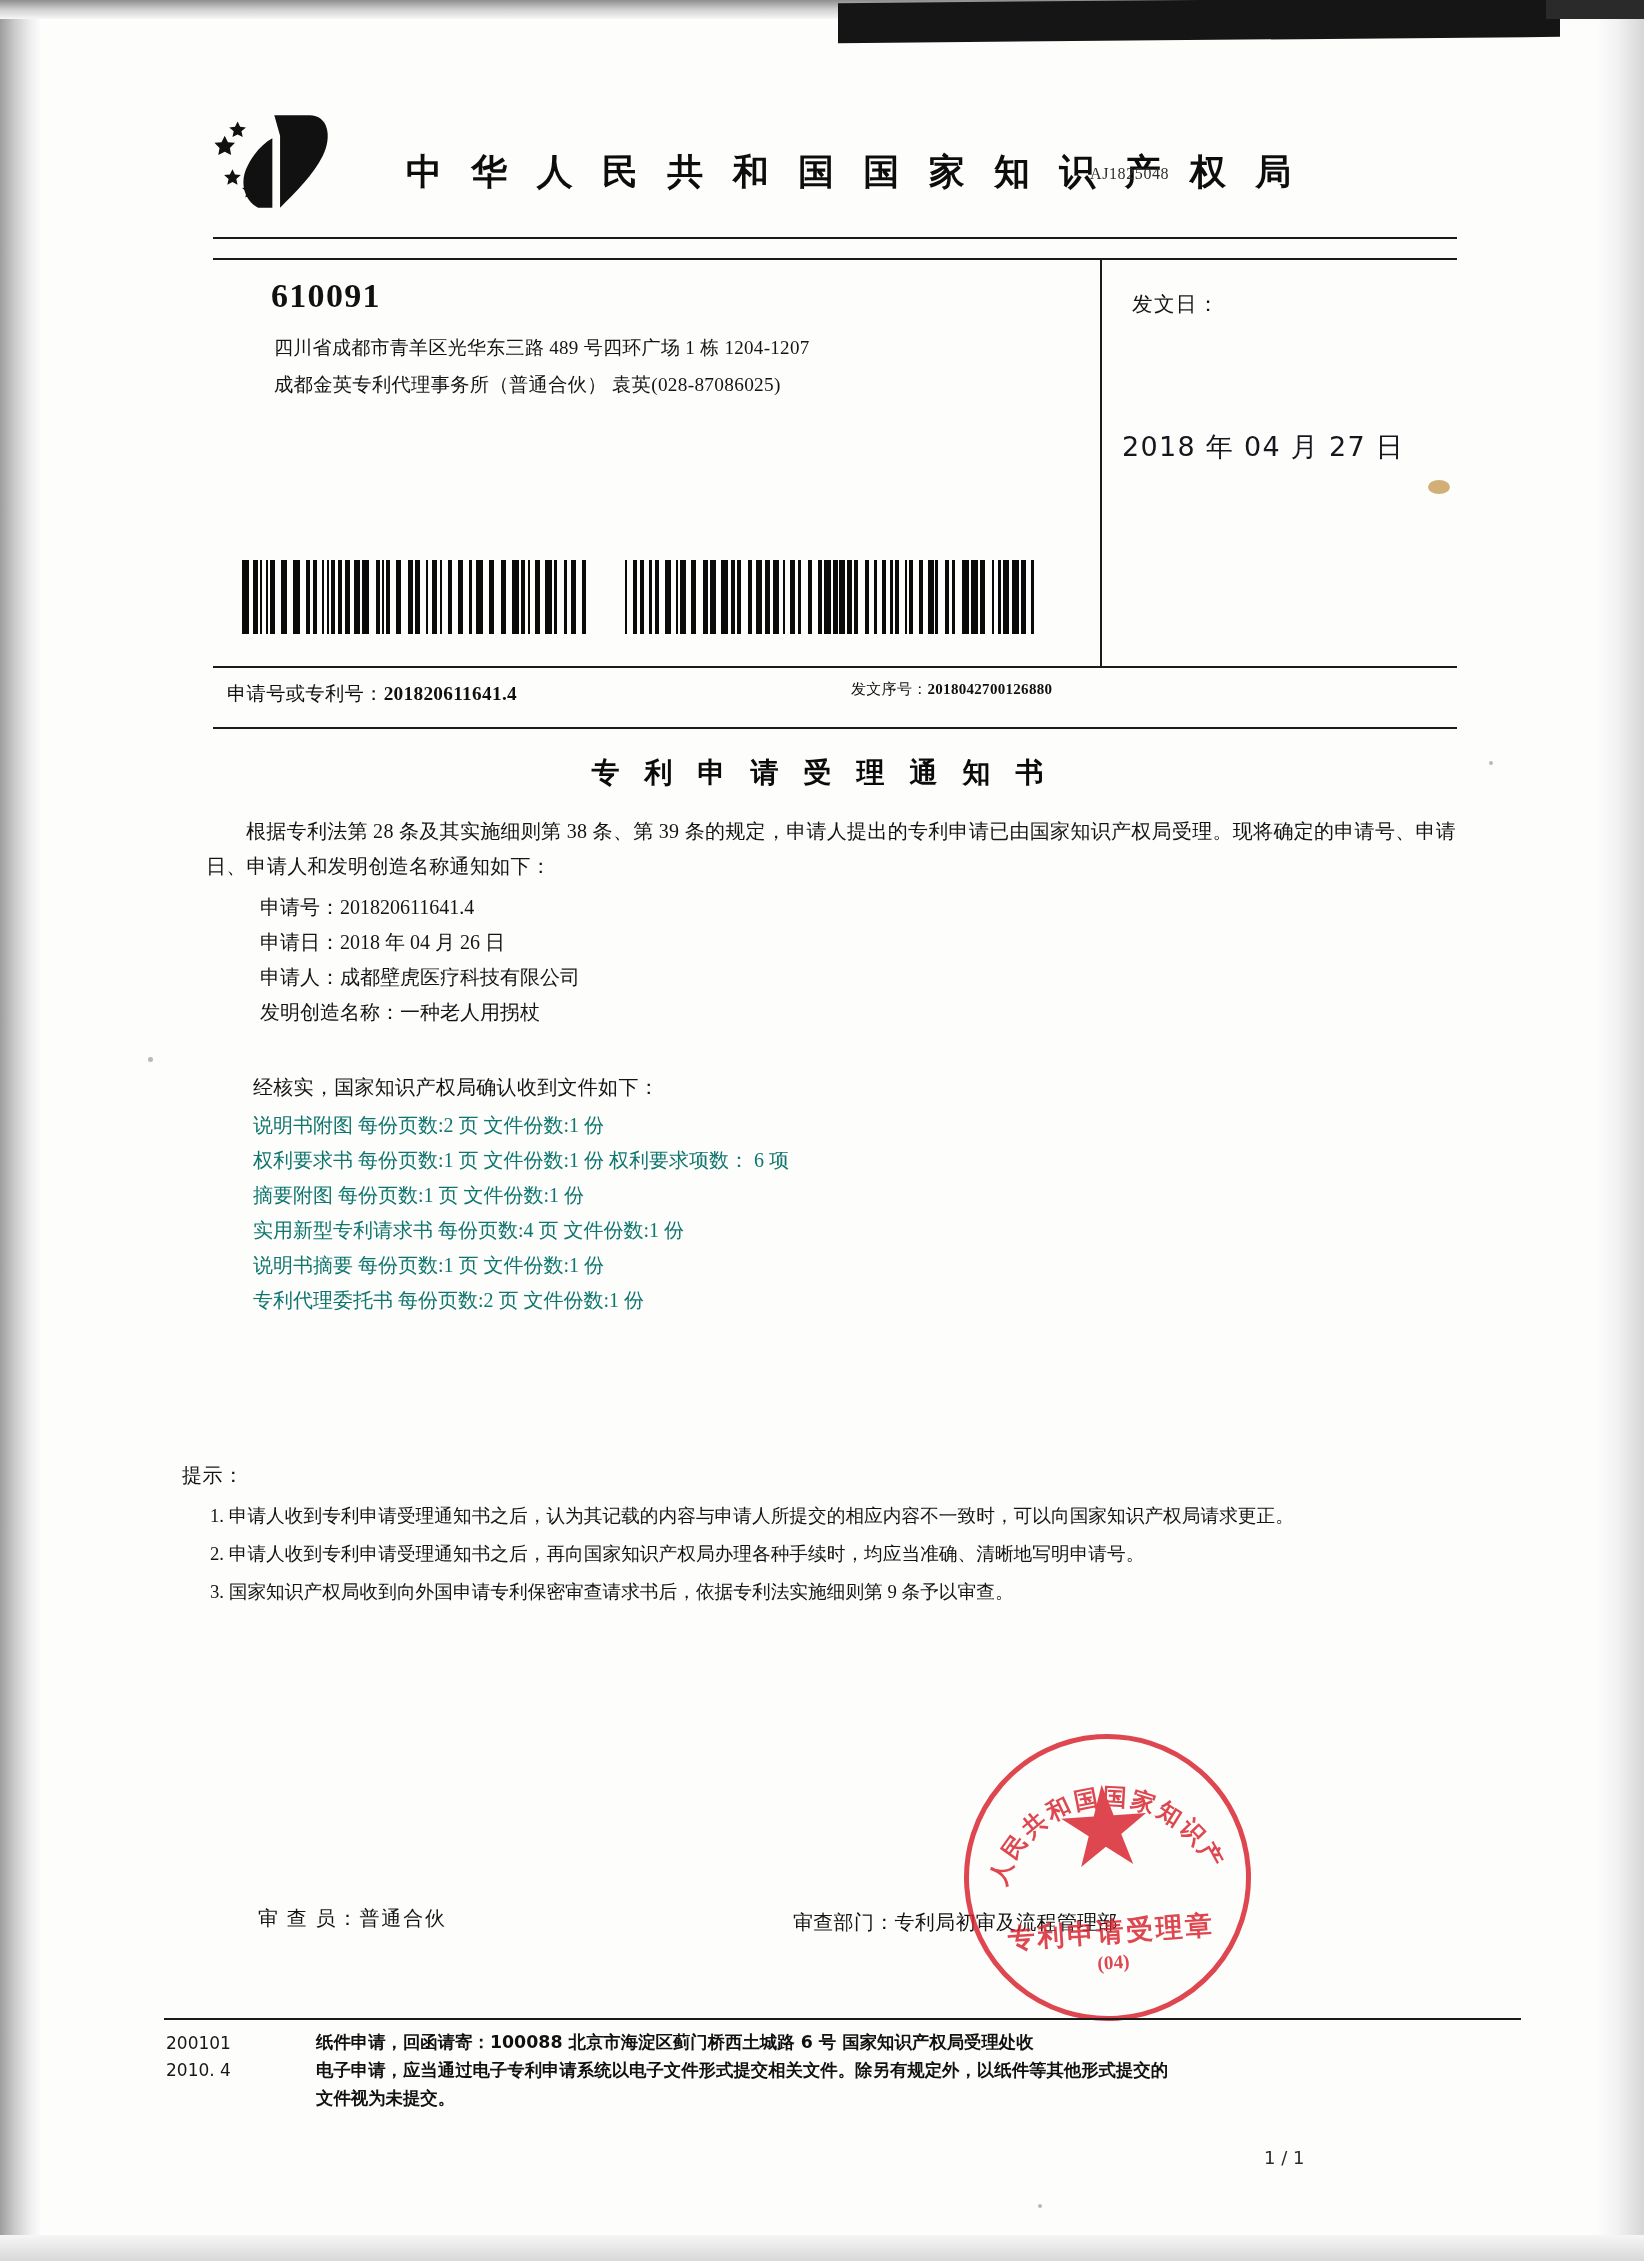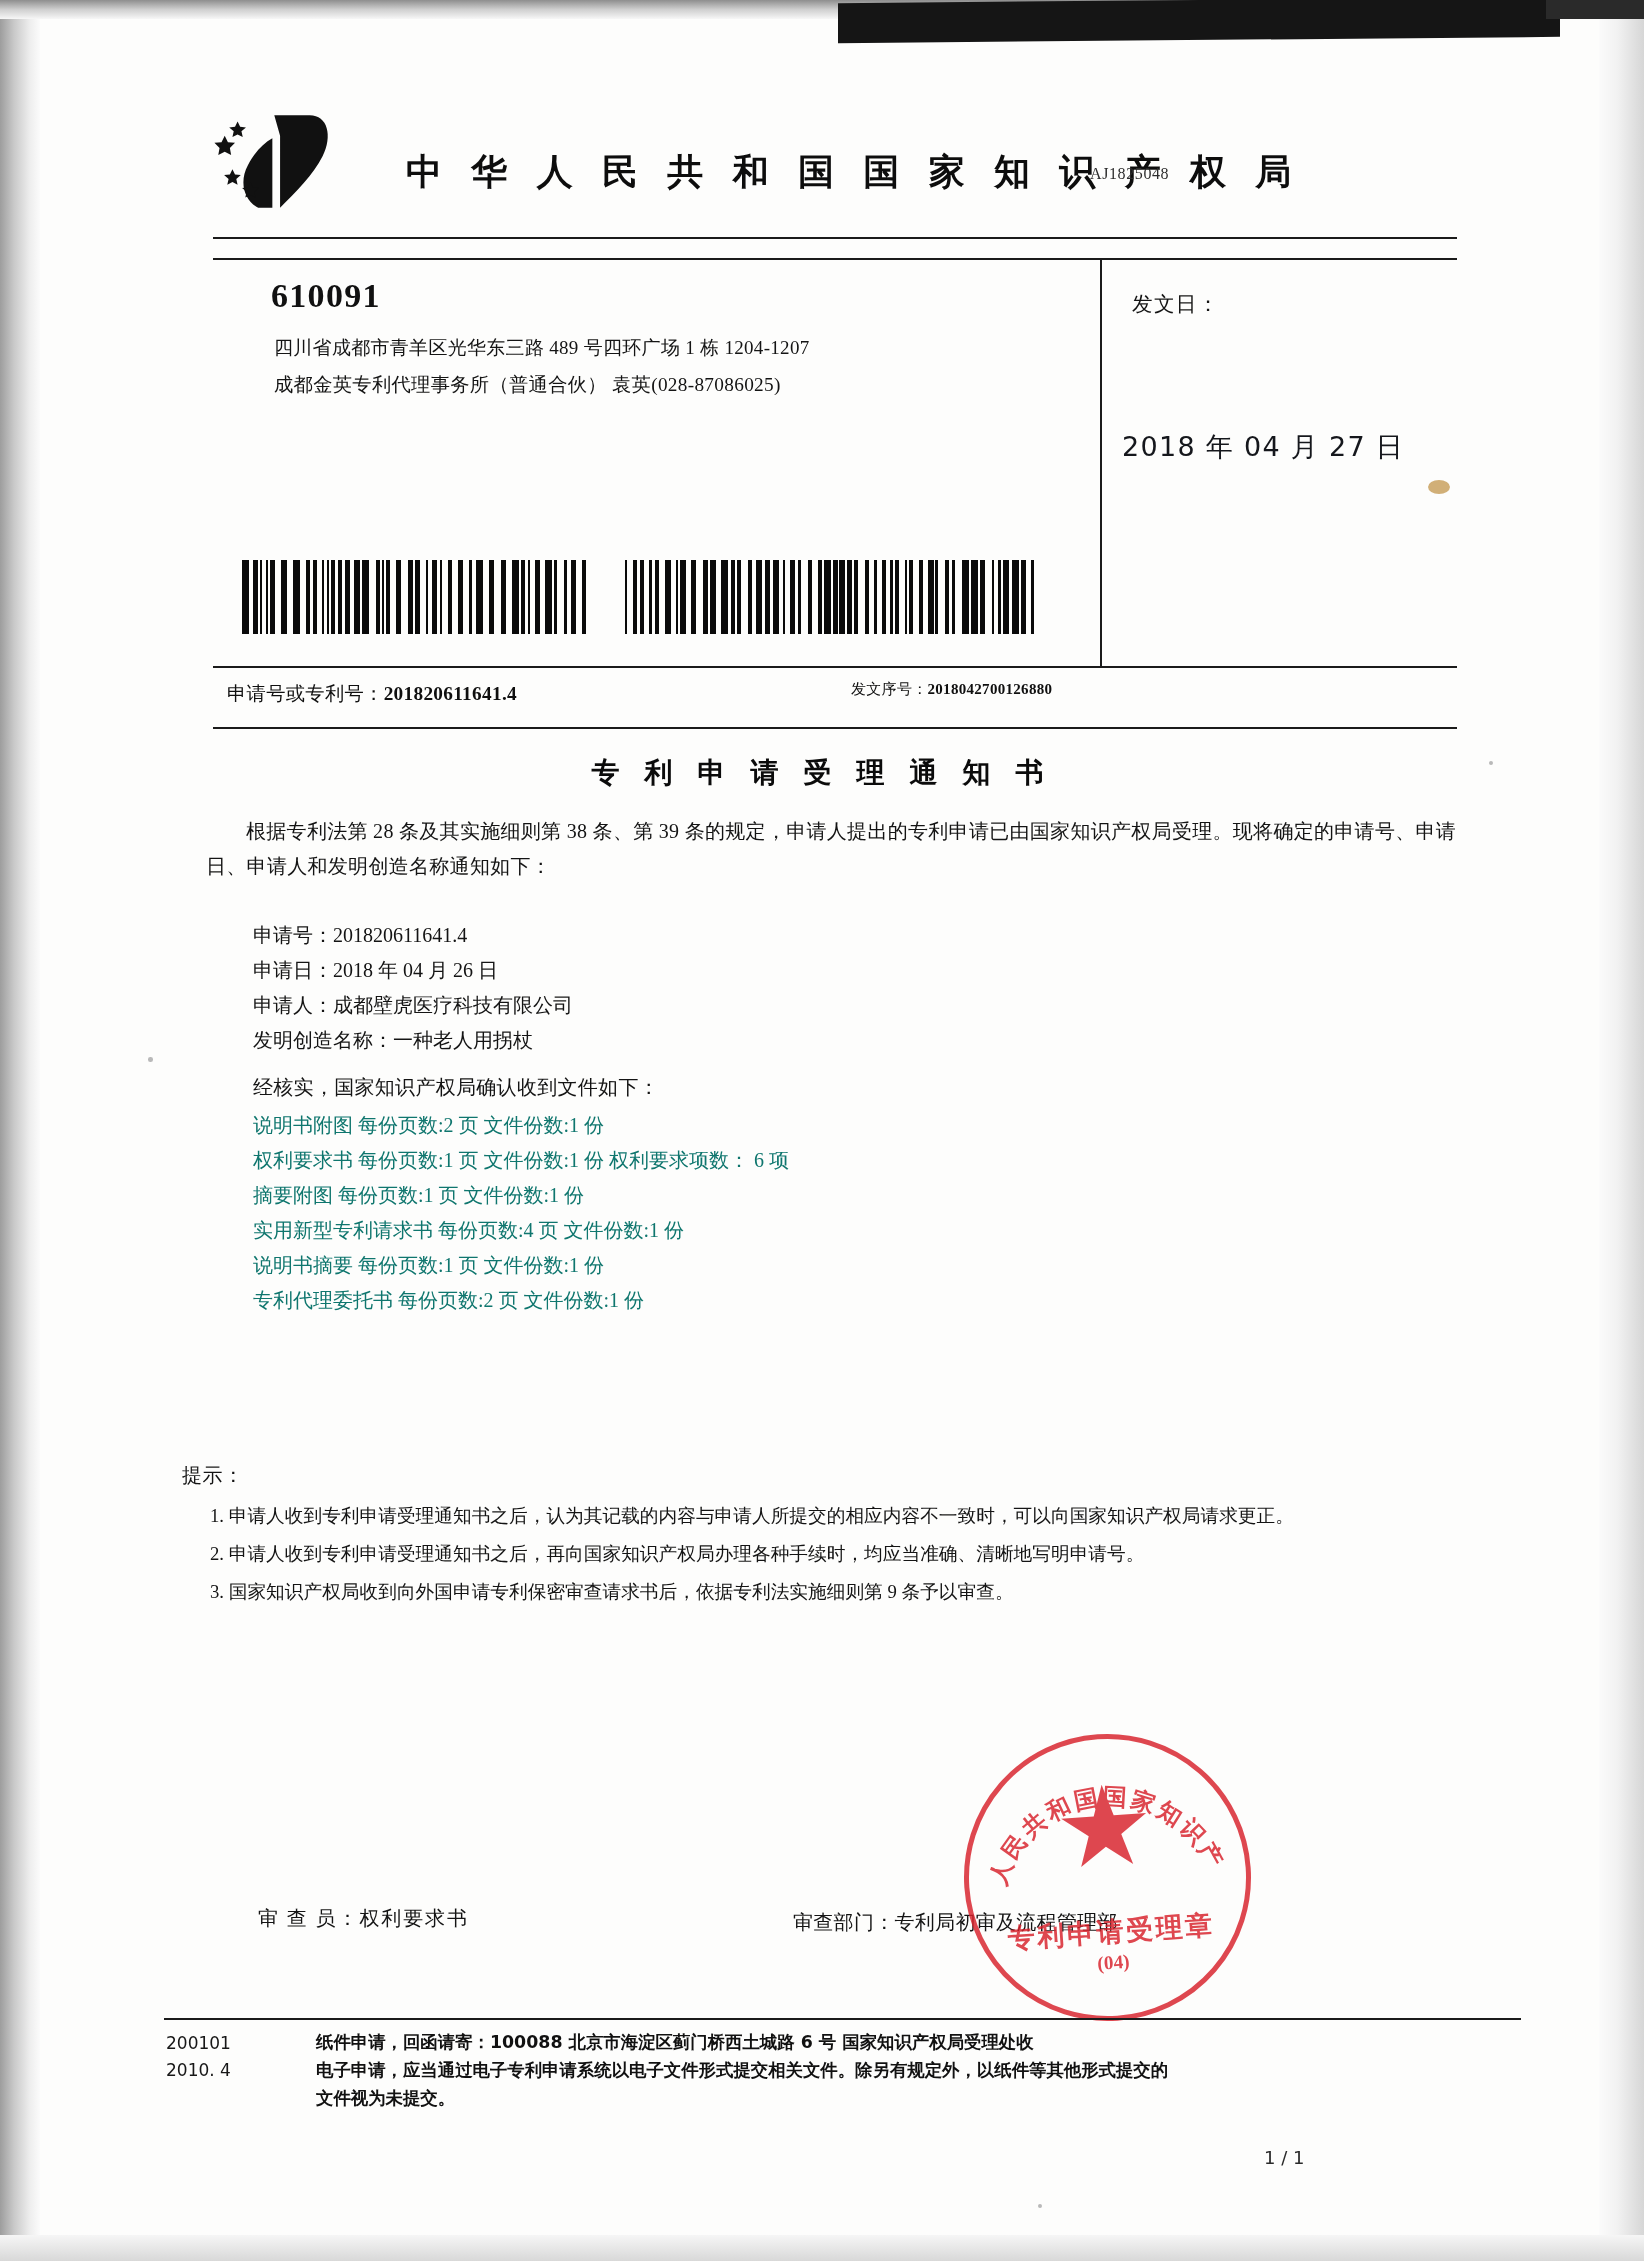--- a/index.html
+++ b/index.html
@@ -188,25 +188,24 @@
     left: 206px;
     width: 1257px;
     font-size: 20px;
     line-height: 35px;
     color: #141414;
     letter-spacing: 0.3px;
   }
   #para-intro { top: 814px; text-indent: 40px; }
   .field-list {
     position: absolute;
-    left: 253px; top: 890px;
+    left: 260px; top: 890px;
     font-size: 20px;
     line-height: 35px;
     color: #141414;
-    margin-top: 28px;
   }
   #para-confirm { top: 1070px; left: 253px; width: 1225px; }
   .doc-list {
     position: absolute;
     left: 253px; top: 1108px;
     font-size: 20px;
     line-height: 35px;
     color: #0f766e;
   }
 
@@ -411,21 +410,21 @@
   </div>
 
   <div class="tips-title">提示：</div>
   <div class="tips">
     <p>1. 申请人收到专利申请受理通知书之后，认为其记载的内容与申请人所提交的相应内容不一致时，可以向国家知识产权局请求更正。</p>
     <p>2. 申请人收到专利申请受理通知书之后，再向国家知识产权局办理各种手续时，均应当准确、清晰地写明申请号。</p>
     <p>3. 国家知识产权局收到向外国申请专利保密审查请求书后，依据专利法实施细则第 9 条予以审查。</p>
   </div>
 
   <div class="examiner">
-    <span>审 查 员：</span><span>权利要求书</span>
+    <span>审 查 员：</span><span>普通合伙</span>
   </div>
   <div class="dept">
     <span>审查部门：</span><span>专利局初审及流程管理部</span>
   </div>
 
   <div class="seal">
     <svg class="seal-arc" viewBox="0 0 430 430">
       <defs>
         <path id="arcpath" d="M 52,230 A 168,168 0 0 1 378,230" fill="none"></path>
       </defs>

